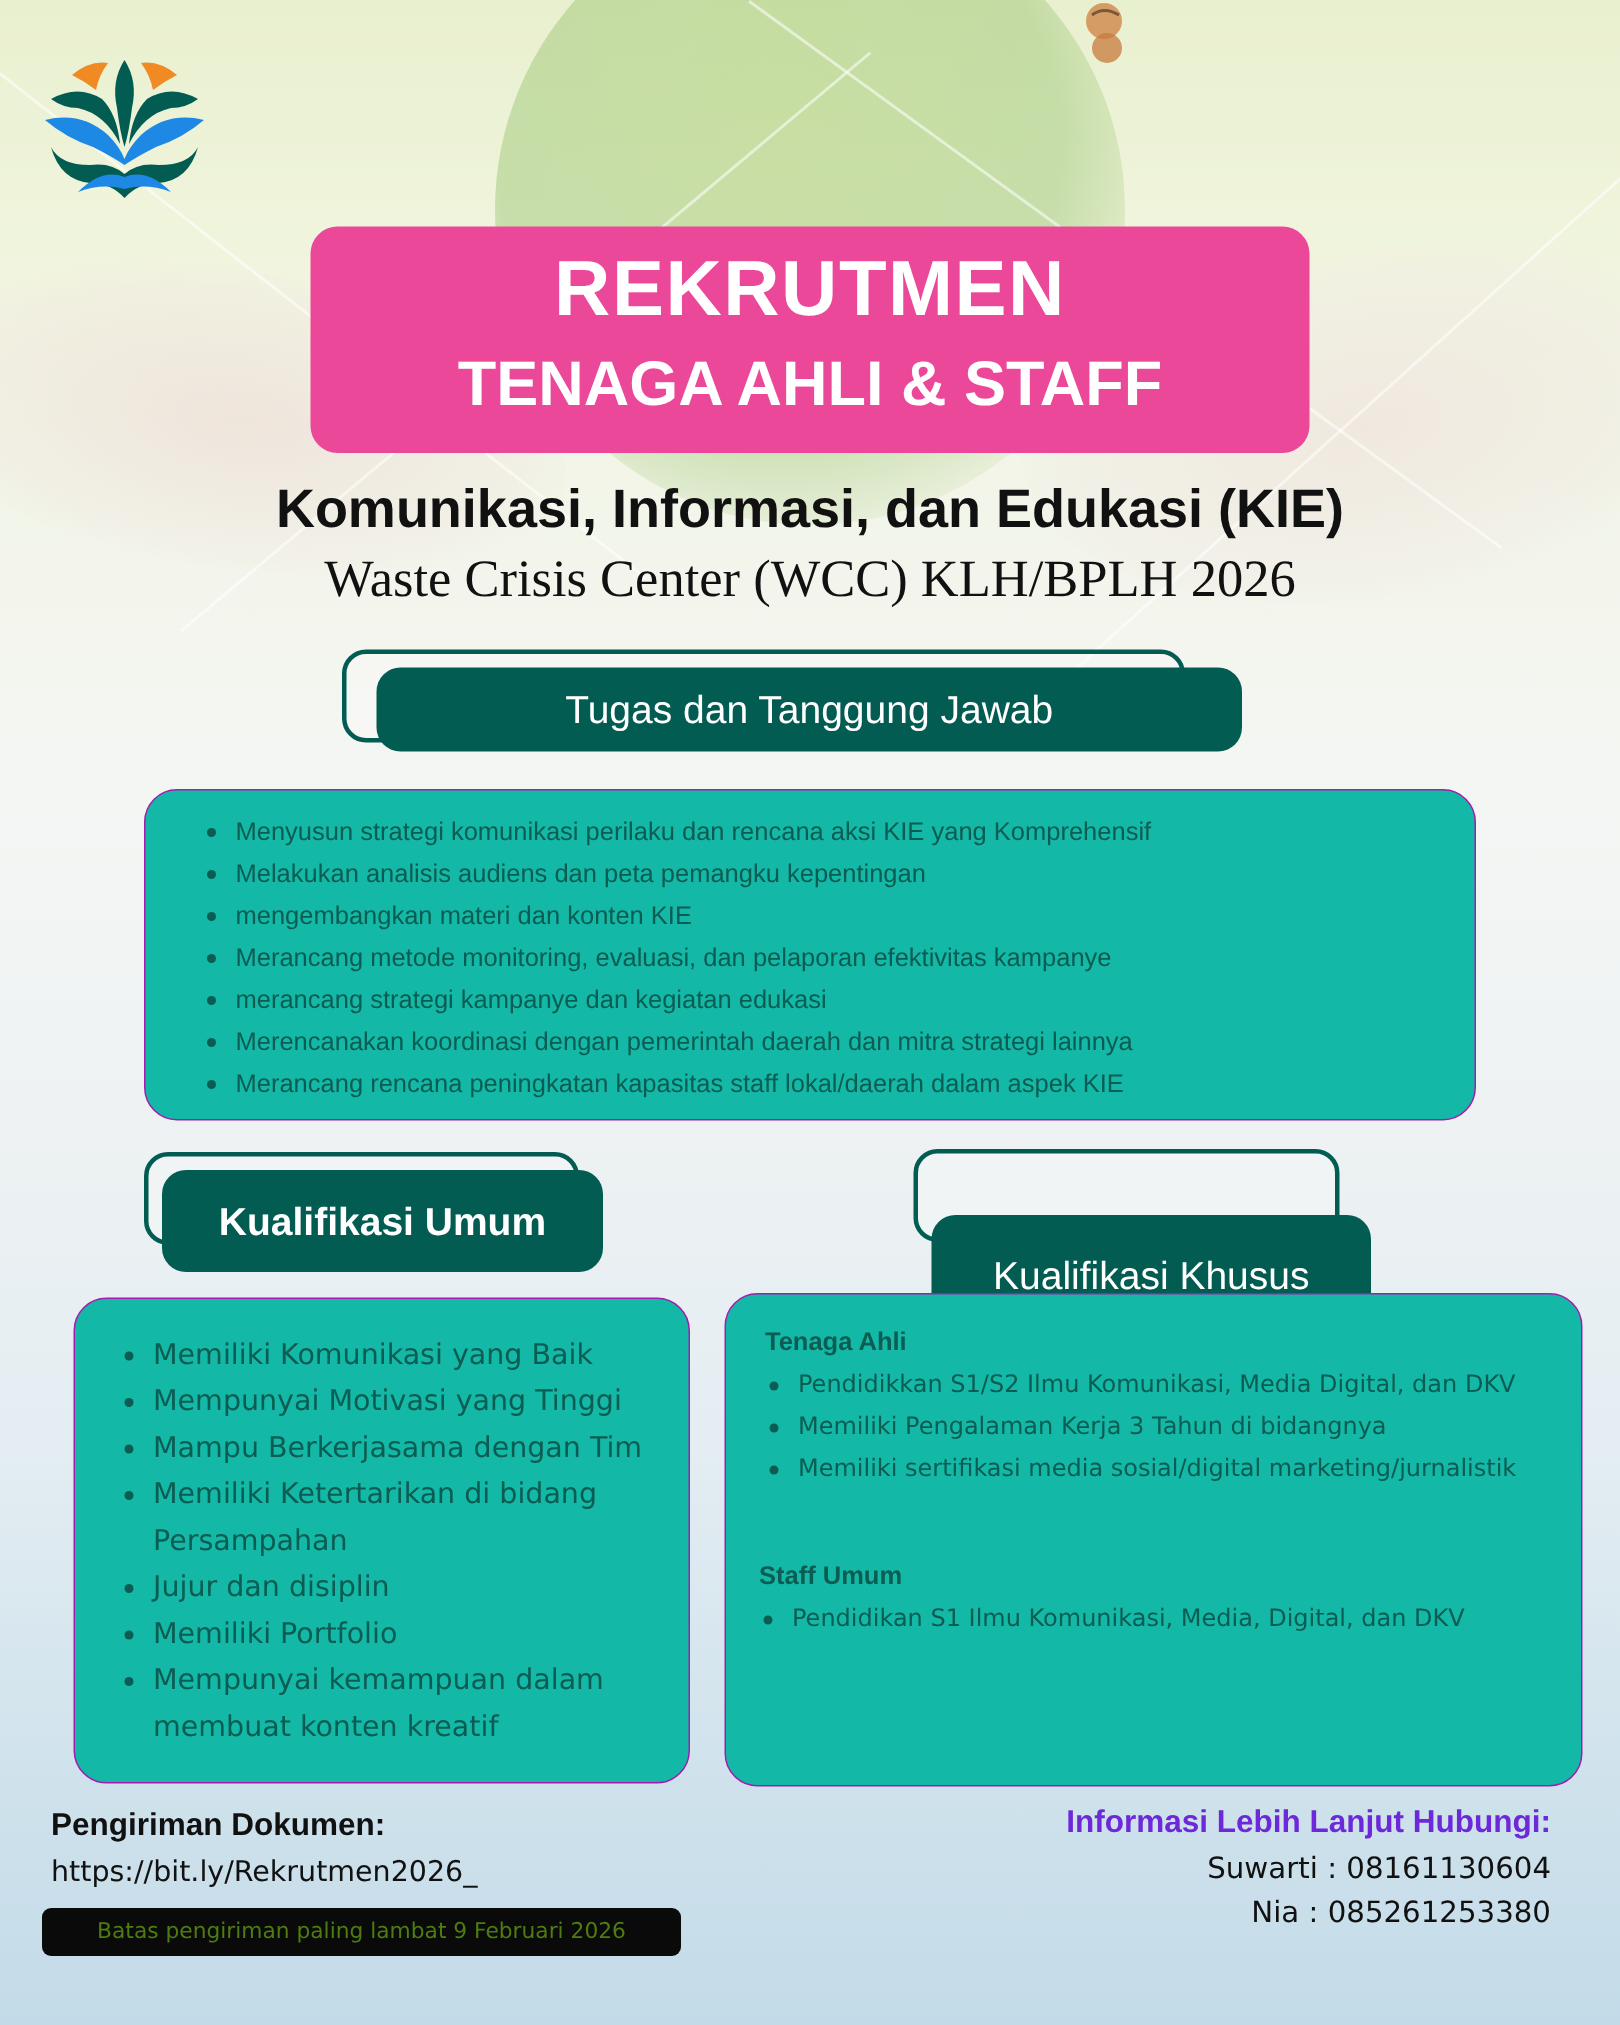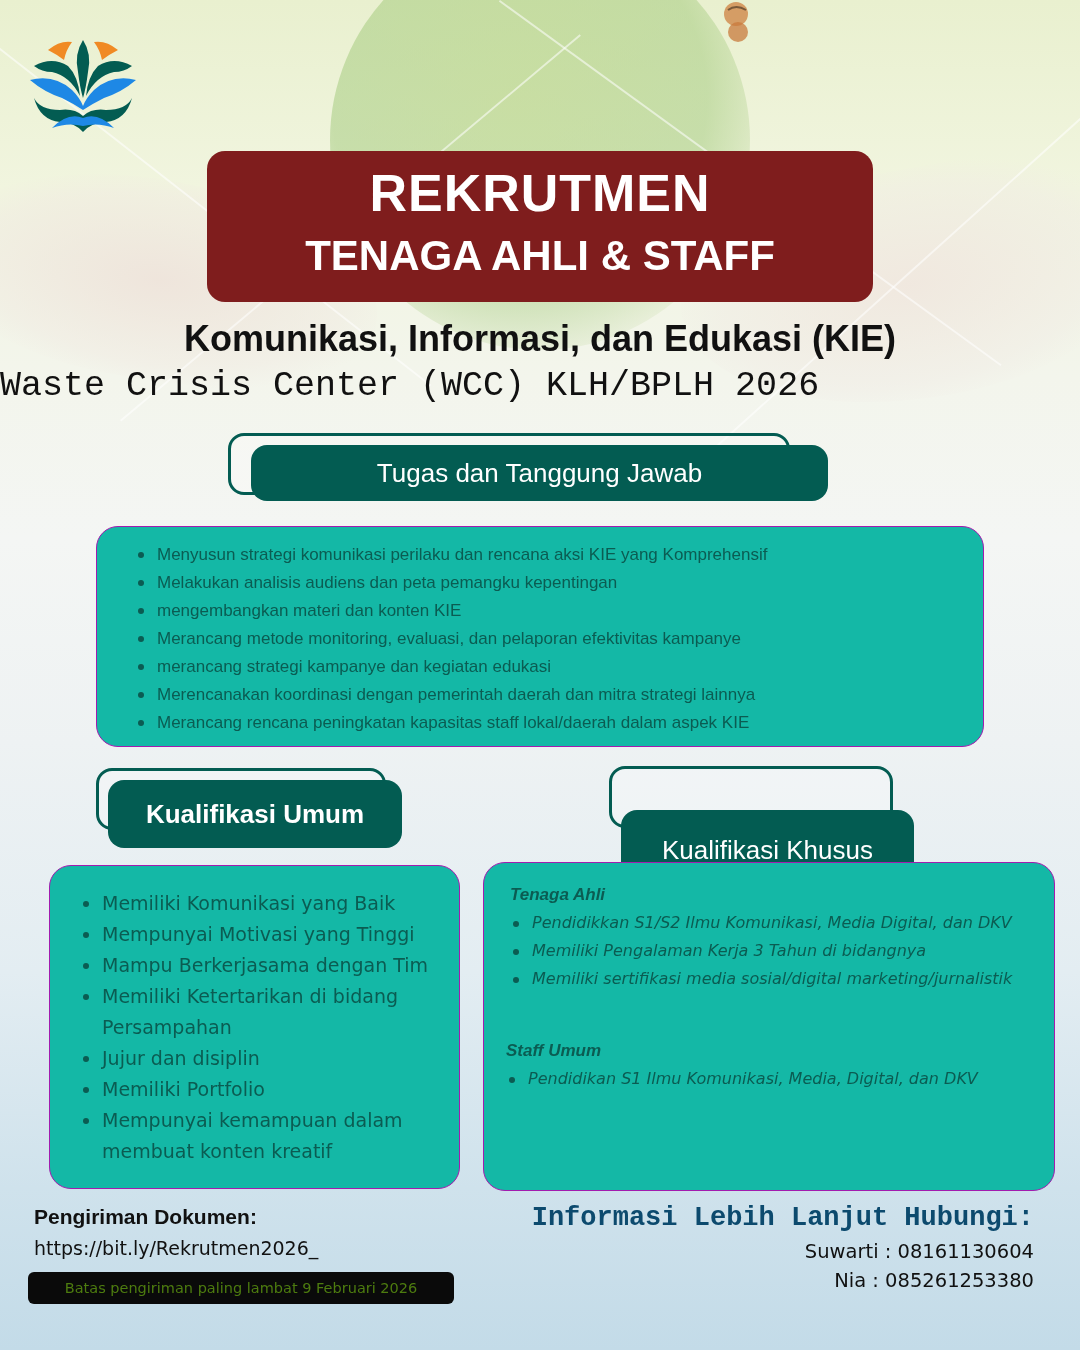--- a/index.html
+++ b/index.html
@@ -27,32 +27,32 @@
     }
     .bg-line { position: absolute; height: 2px; background: rgba(255,255,255,0.55); transform-origin: 0 0; }
     .butterfly { position: absolute; left: 720px; top: 0px; width: 32px; height: 44px; }
 
     
     .logo { position: absolute; left: 30px; top: 36px; width: 106px; height: 100px; }
 
     
     .title-box {
       position: absolute; left: 207px; top: 151px; width: 666px; height: 151px;
-      background: #7f1d1d; border-radius: 18px; text-align: center; color: #fff;
+      background: #ec4899; border-radius: 18px; text-align: center; color: #fff;
     }
     .title-main { font-family: "Liberation Sans", sans-serif; font-weight: 700; font-size: 52px; letter-spacing: 1px; margin-top: 14px; line-height: 56px; }
     .title-sub { font-family: "Liberation Sans", sans-serif; font-weight: 700; font-size: 42px; margin-top: 12px; line-height: 46px; }
 
     .subtitle-1 {
       position: absolute; left: 0; width: 1080px; top: 318px; text-align: center;
       font-family: "Liberation Sans", sans-serif; font-weight: 700; font-size: 36px; color: #111;
     }
     .subtitle-2 {
-      position: absolute; left: 0; width: 1080px; top: 366px; text-align: left;
-      font-family: Liberation Mono, monospace; font-size: 35px; color: #111;
+      position: absolute; left: 0; width: 1080px; top: 366px; text-align: center;
+      font-family: Liberation Serif, serif; font-size: 35px; color: #111;
     }
 
     
     .sec-header { position: absolute; }
     .sec-header .outline {
       position: absolute; border: 3px solid #035c52; border-radius: 16px; background: rgba(255,255,255,0.25);
     }
     .sec-header .fill {
       position: absolute; background: #035c52; border-radius: 16px; color: #fff;
       display: flex; align-items: center; justify-content: center;
@@ -83,21 +83,21 @@
 
     
     .foot-left { position: absolute; left: 34px; top: 1205px; }
     .foot-left .lbl { font-family: "Liberation Sans", sans-serif; font-weight: 700; font-size: 21px; color: #111; }
     .foot-left .link { font-family: "DejaVu Sans", sans-serif; font-size: 19px; color: #111; margin-top: 8px; }
     .deadline {
       position: absolute; left: 28px; top: 1272px; width: 426px; height: 32px; background: #0a0a0a; color: #4d7c0f;
       border-radius: 6px; font-family: "DejaVu Sans", sans-serif; font-size: 14.5px; display: flex; align-items: center; justify-content: center;
     }
     .foot-right { position: absolute; right: 46px; top: 1203px; text-align: right; }
-    .foot-right .lbl { font-family: Liberation Mono, monospace; font-weight: 700; font-size: 27px; color: #0c4a6e; }
+    .foot-right .lbl { font-family: Liberation Sans, sans-serif; font-weight: 700; font-size: 21px; color: #6d28d9; }
     .foot-right .contact { font-family: "DejaVu Sans", sans-serif; font-size: 19.5px; color: #111; line-height: 29px; }
   </style>
 </head>
 <body>
 
 <div class="bg-hand-left"></div>
 <div class="bg-hand-right"></div>
 <div class="bg-globe"></div>
 <div class="bg-line" style="left:-10px; top:40px; width:560px; transform: rotate(38deg);"></div>
 <div class="bg-line" style="left:120px; top:420px; width:600px; transform: rotate(-40deg);"></div>
@@ -159,21 +159,21 @@
     <li>Memiliki Komunikasi yang Baik</li>
     <li>Mempunyai Motivasi yang Tinggi</li>
     <li>Mampu Berkerjasama dengan Tim</li>
     <li>Memiliki Ketertarikan di bidang Persampahan</li>
     <li>Jujur dan disiplin</li>
     <li>Memiliki Portfolio</li>
     <li>Mempunyai kemampuan dalam membuat konten kreatif</li>
   </ul>
 </div>
 
-<div class="box" style="left:483px; top:862px; width:572px; height:329px;font-style:italic;">
+<div class="box" style="left:483px; top:862px; width:572px; height:329px;">
   <div style="position:absolute; left:26px; top:22px;">
     <div class="khusus-title">Tenaga Ahli</div>
     <ul class="list khusus-list" style="margin-top:4px;">
       <li>Pendidikkan S1/S2 Ilmu Komunikasi, Media Digital, dan DKV</li>
       <li>Memiliki Pengalaman Kerja 3 Tahun di bidangnya</li>
       <li>Memiliki sertifikasi media sosial/digital marketing/jurnalistik</li>
     </ul>
   </div>
   <div style="position:absolute; left:22px; top:178px;">
     <div class="khusus-title">Staff Umum</div>

